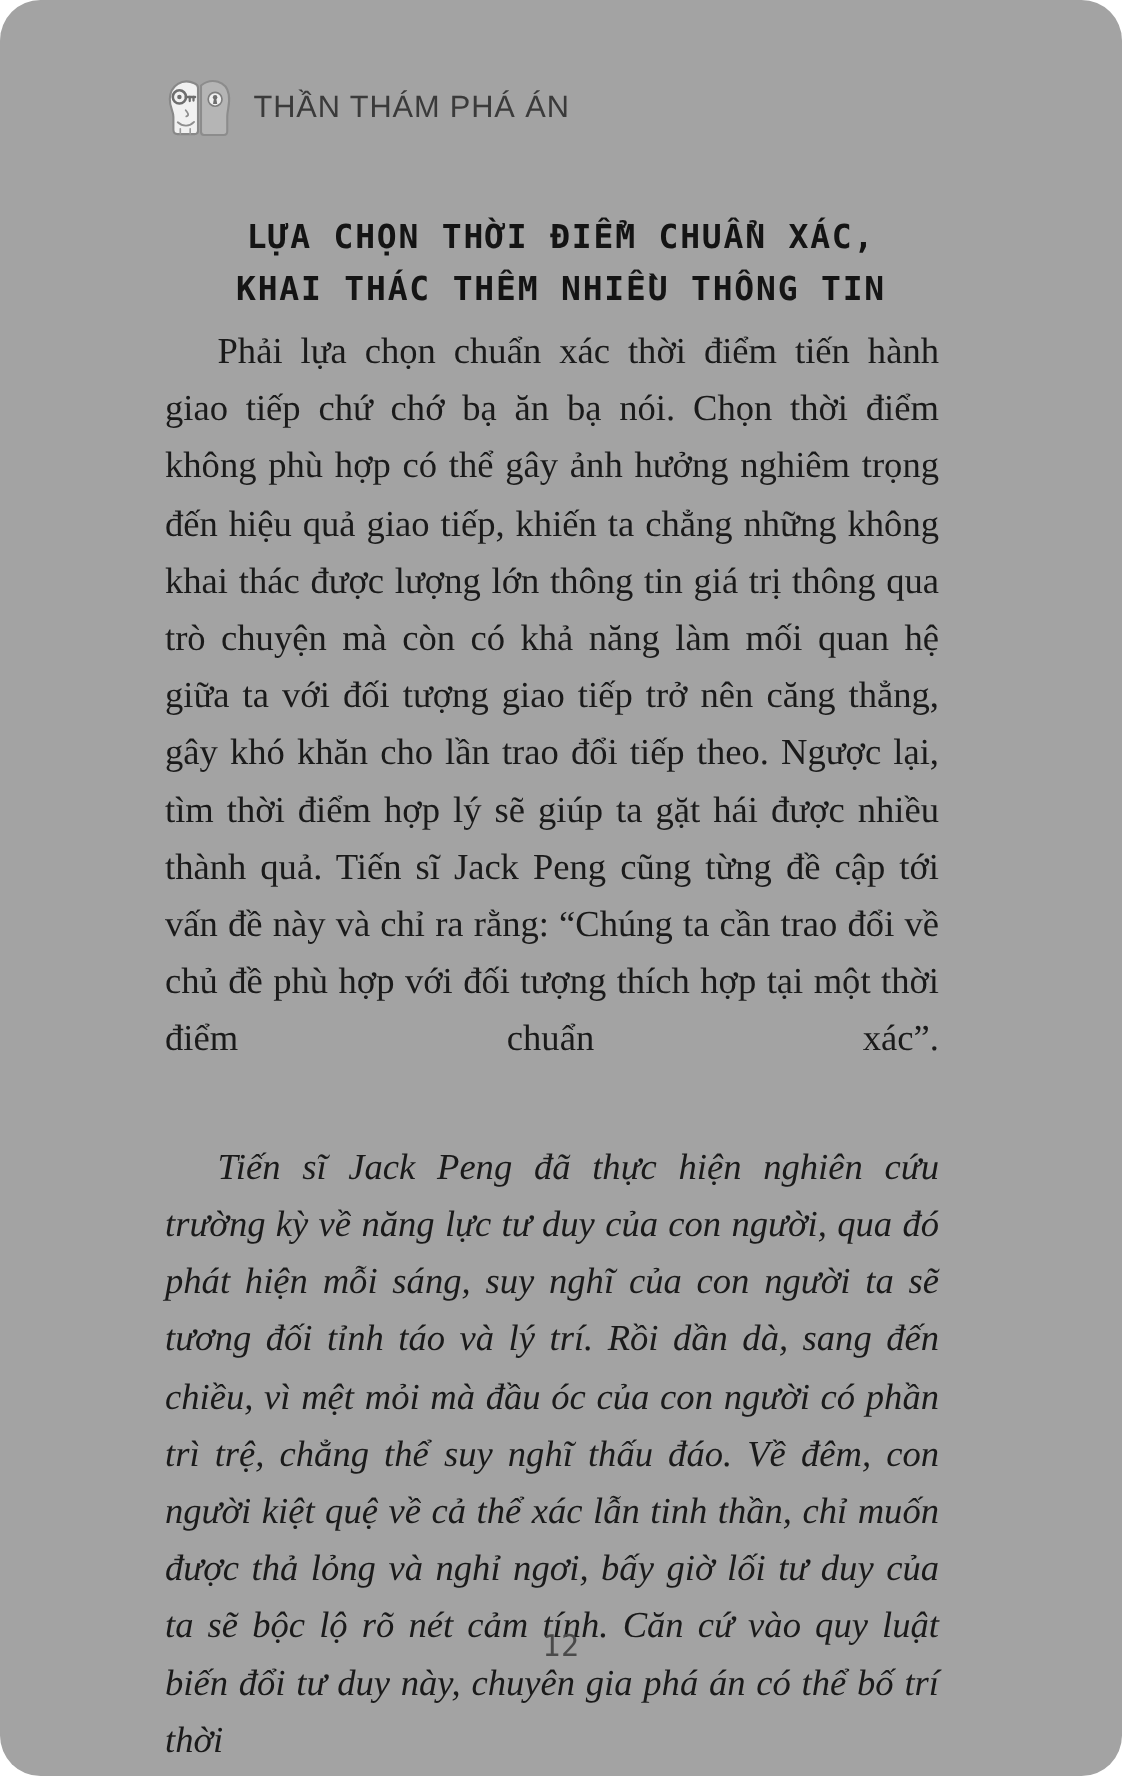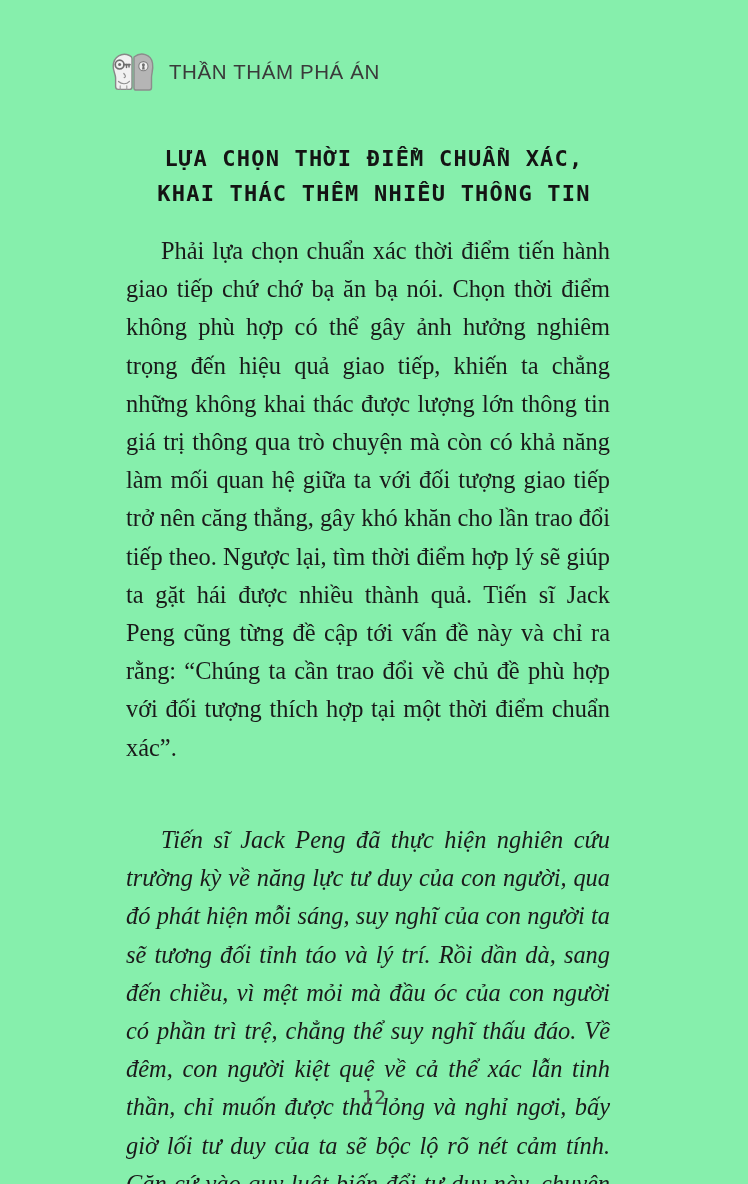--- a/index.html
+++ b/index.html
@@ -7,23 +7,24 @@
     margin: 0;
     padding: 0;
     background: #ffffff;
   }
 
   .page {
     position: relative;
     width: 748px;
     height: 1184px;
     margin: 0 auto;
-    background: #86efac;
+    background: #a3a3a3;
     overflow: hidden;
     box-sizing: border-box;
+    border-radius: 27px;
   }
 
   
   .running-header {
     position: absolute;
     left: 110px;
     top: 48px;
     display: flex;
     align-items: center;
     gap: 13px;
@@ -69,21 +70,21 @@
 
   
   .body-area {
     position: absolute;
     left: 110px;
     top: 216px;
     width: 516px;
   }
 
   .para {
-    margin: 16px;
+    margin: 0;
     font-family: "Liberation Serif", "DejaVu Serif", serif;
     font-size: 24.4px;
     line-height: 38.2px;
     color: #1a1a1a;
     text-align: justify;
     text-justify: inter-word;
     text-indent: 35px;
     hyphens: none;
     -webkit-hyphens: none;
   }

